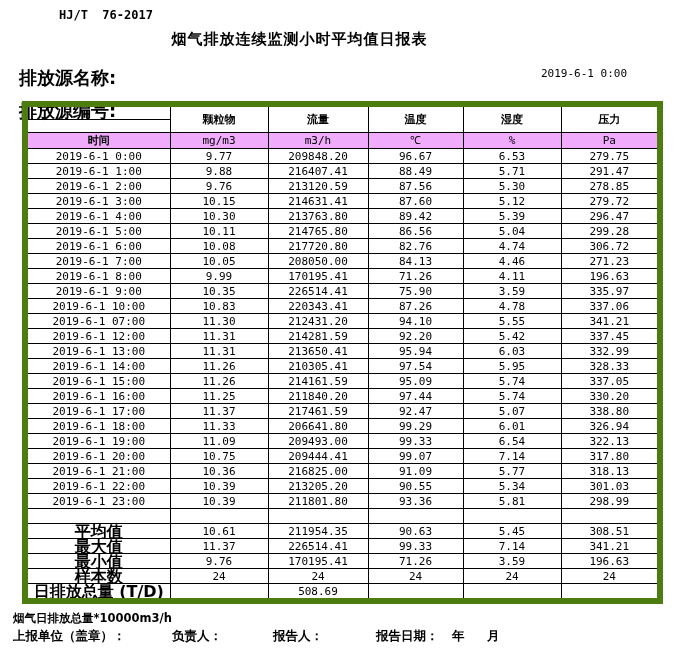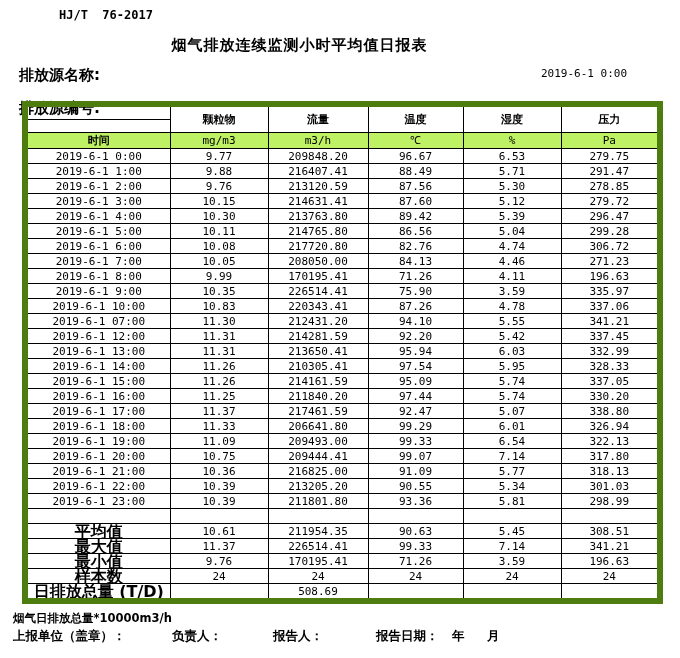--- a/index.html
+++ b/index.html
@@ -8,24 +8,24 @@
     position:relative;overflow:hidden;
     font-family:"DejaVu Sans","Liberation Sans",sans-serif;
   }
   .doc-code{
     position:absolute;left:22px;top:8px;
     font-weight:bold;font-size:12px;white-space:pre;
     font-family:"DejaVu Sans Mono","Liberation Mono",monospace;
     padding-left:37px;
   }
   .page-title{
-    position:absolute;top:36px;left:0;width:599px;text-align:center;
+    position:absolute;top:30px;left:0;width:599px;text-align:center;
     font-weight:bold;font-size:15px;letter-spacing:1px;
   }
-  .src-label{position:absolute;left:19px;font-weight:bold;font-size:15px;}
+  .src-label{position:absolute;left:19px;font-weight:bold;font-size:18px;}
   .src-name{top:66px;}
   .src-id{top:83px;margin-top:16px;}
   .report-datetime{
     position:absolute;top:67px;right:53px;font-size:11px;
     font-family:"DejaVu Sans Mono","Liberation Mono",monospace;
   }
   table.report{
     position:absolute;left:22px;top:101px;width:635px;
     border-collapse:collapse;table-layout:fixed;
     border:6px solid #4d7c0f;
@@ -34,21 +34,21 @@
     border:1px solid #000;text-align:center;padding:0;
     overflow:hidden;white-space:nowrap;
     font-size:11px;line-height:13px;
     font-family:"DejaVu Sans Mono","Liberation Mono",monospace;
   }
   tr.hrow td{height:12px;}
   td.colhead{
     font-family:"DejaVu Sans","Liberation Sans",sans-serif;
     font-weight:bold;font-size:12.5px;
   }
-  tr.unitrow td{height:15px;background:#bef264;}
+  tr.unitrow td{height:15px;background:#f0abfc;}
   td.time-head{
     font-family:"DejaVu Sans","Liberation Sans",sans-serif;
     font-weight:bold;font-size:12.5px;
   }
   tbody.databody td{height:14px;}
   tr.emptyrow td{height:14px;}
   tbody.summarybody td{height:14px;}
   tbody.summarybody td.sum-label{
     font-family:"DejaVu Sans","Liberation Sans",sans-serif;
     font-weight:bold;font-size:16px;

